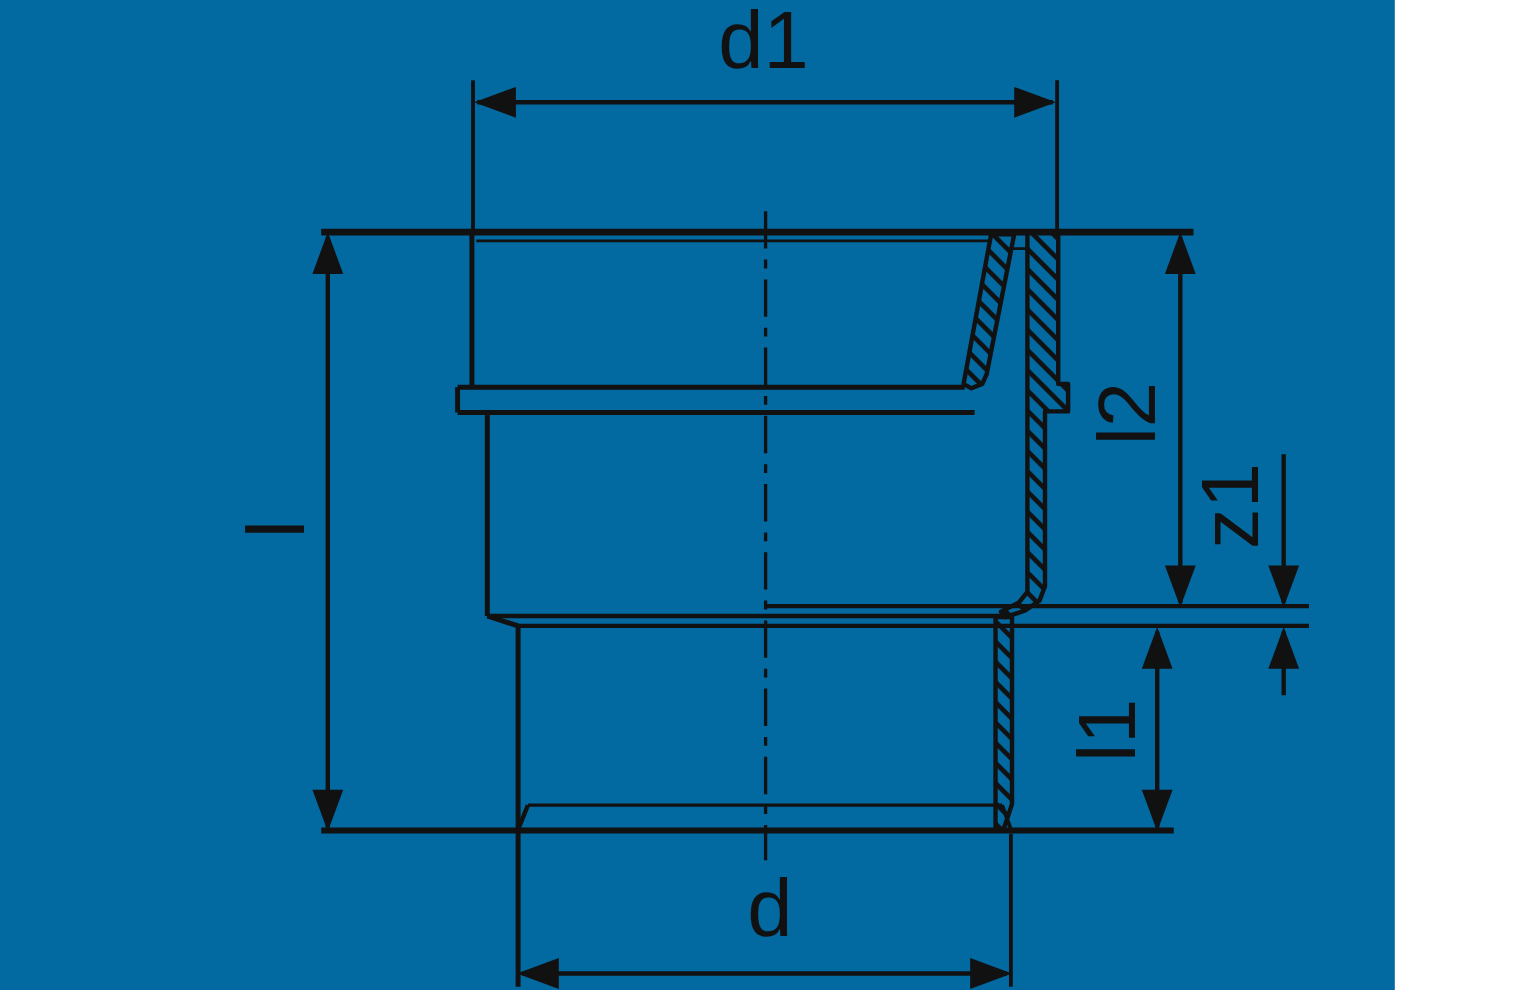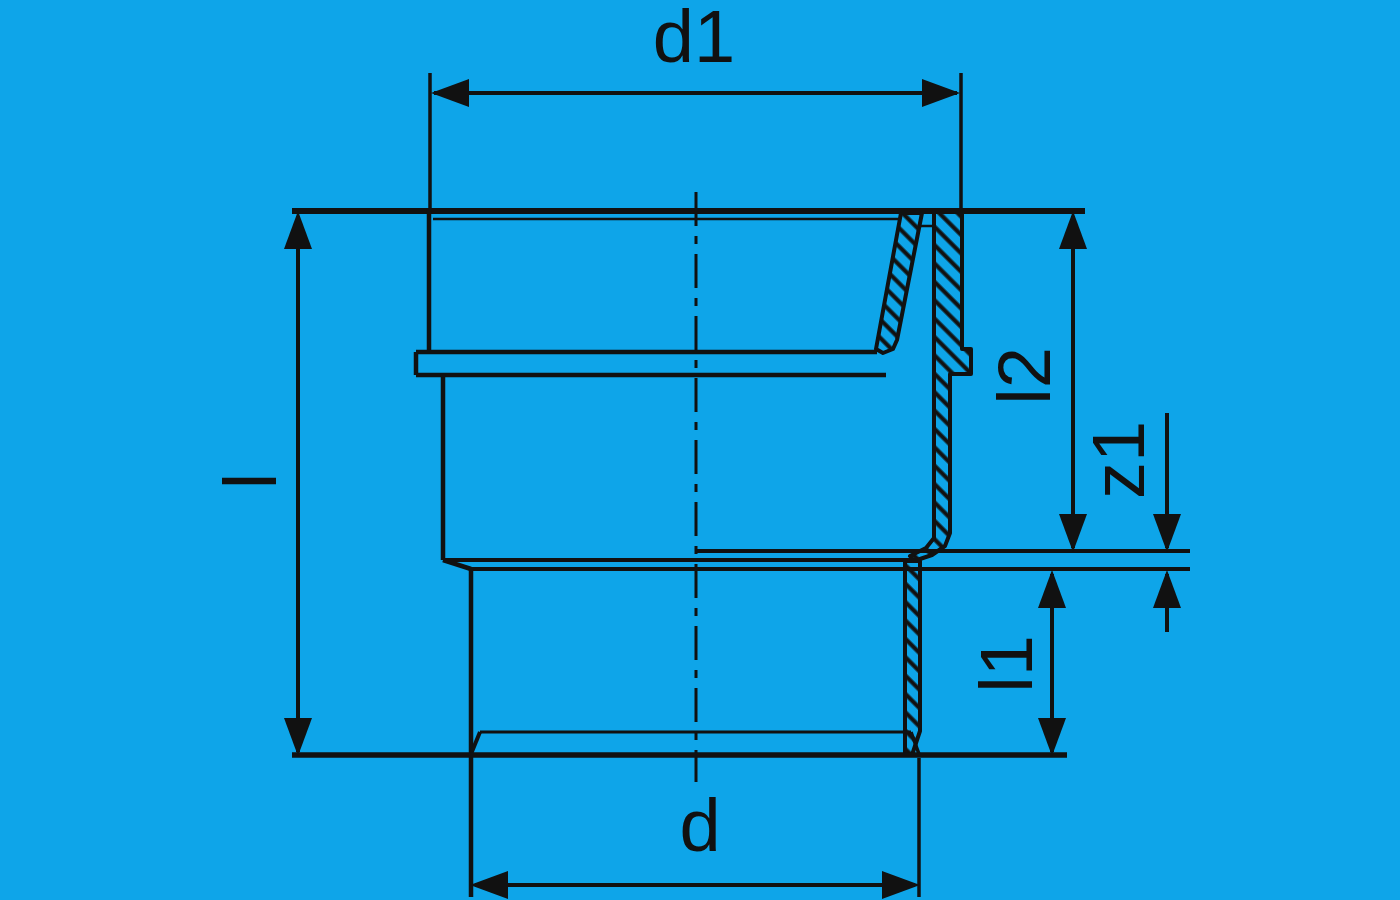--- a/index.html
+++ b/index.html
@@ -1,16 +1,16 @@
 <!DOCTYPE html>
 <html><head>
 <meta charset="utf-8">
 <style>
   html,body{margin:0;padding:0;background:#ffffff;}
-  #stage{position:relative;width:1400px;height:900px;background:#0ea5e9;overflow:hidden;}
+  #stage{position:relative;width:1268px;height:900px;background:#0369a1;overflow:hidden;}
   svg{position:absolute;left:0;top:0;}
   text{font-family:"Liberation Sans","DejaVu Sans",sans-serif;}
 </style>
 </head>
 <body>
 
 <div id="stage">
     <svg width="1400" height="900" viewBox="0 0 1400 900">
       <defs>
         <pattern id="hatch" width="13" height="13" patternUnits="userSpaceOnUse" patternTransform="rotate(45)">

